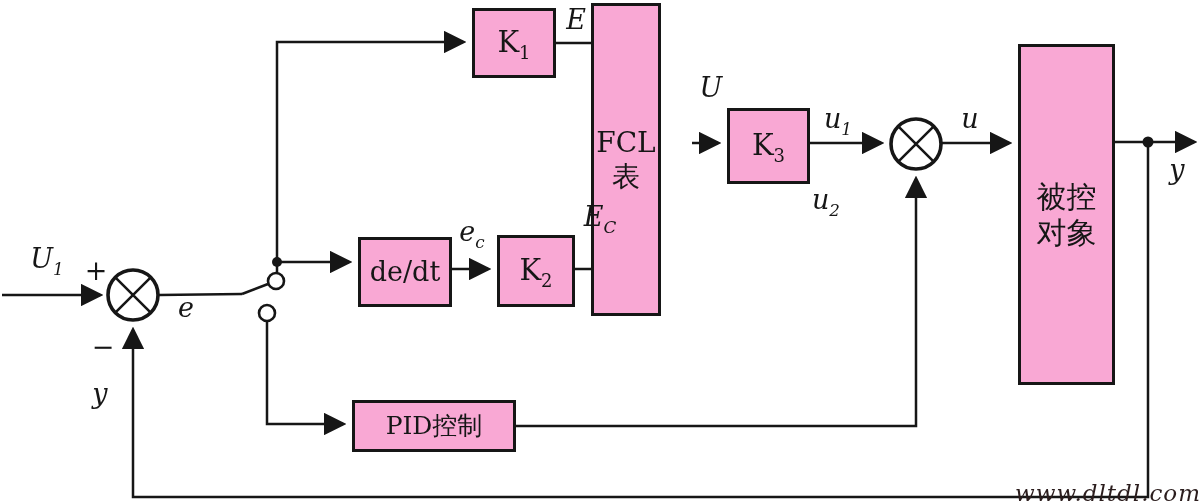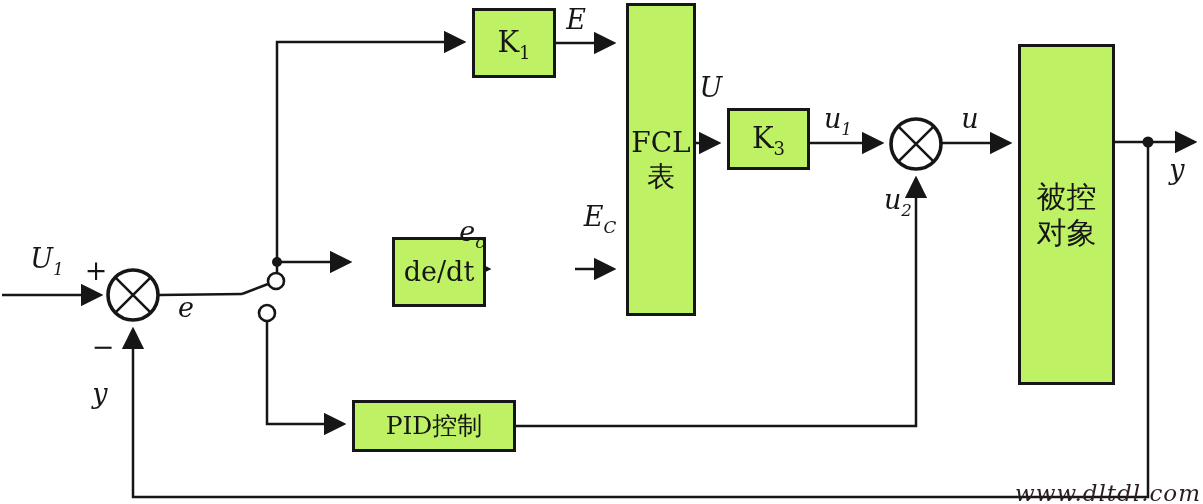--- a/index.html
+++ b/index.html
@@ -14,21 +14,21 @@
     overflow: hidden;
   }
   svg.wires {
     position: absolute;
     left: 0; top: 0;
     width: 1203px; height: 504px;
   }
   .block {
     position: absolute;
     border: 3px solid #161616;
-    background: #bef264;
+    background: #f9a8d4;
     display: flex;
     align-items: center;
     justify-content: center;
     text-align: center;
     font-size: 29px;
     line-height: 1.2;
   }
   .block sub { font-size: 0.62em; line-height: 1; }
   .lbl {
     position: absolute;
@@ -114,31 +114,34 @@
     <circle cx="267" cy="313" r="8" fill="#ffffff" stroke="#161616" stroke-width="2.6"></circle>
 
     <circle cx="277" cy="262" r="5" fill="#161616"></circle>
     <circle cx="1148" cy="142" r="5.5" fill="#161616"></circle>
   </svg>
 
   <div class="block" style="left:472px; top:8px; width:84px; height:70px;">
     <span><span>K</span><sub>1</sub></span>
   </div>
 
-  <div class="block two-line" style="left:626px; top:3px; width:70px; height:313px; font-size:28px;">
+  <div class="block two-line" style="left:591px; top:3px; width:70px; height:313px; font-size:28px;">
     <span>FCL</span>
     <span>表</span>
   </div>
 
-  <div class="block" style="left:358px; top:237px; width:94px; height:70px; font-size:27px;margin-left:34px;">
+  <div class="block" style="left:358px; top:237px; width:94px; height:70px; font-size:27px;">
     <span>de/dt</span>
   </div>
 
+  <div class="block" style="left:497px; top:235px; width:78px; height:72px;">
+    <span><span>K</span><sub>2</sub></span>
+  </div>
 
-  <div class="block" style="left:727px; top:108px; width:83px; height:62px;text-align:center;">
+  <div class="block" style="left:727px; top:108px; width:83px; height:76px;text-align:center;">
     <span><span>K</span><sub>3</sub></span>
   </div>
 
   <div class="block two-line" style="left:1018px; top:44px; width:97px; height:341px; font-size:30px;">
     <span>被控</span>
     <span>对象</span>
   </div>
 
   <div class="block" style="left:352px; top:400px; width:164px; height:52px; font-size:25px;">
     <span>PID控制</span>
@@ -155,21 +158,21 @@
   <div class="lbl" style="left:472px; top:234px;">
     <span>e</span><sub>c</sub>
   </div>
   <div class="lbl" style="left:600px; top:219px;">
     <span>E</span><sub>C</sub>
   </div>
   <div class="lbl" style="left:711px; top:87px;">U</div>
   <div class="lbl" style="left:838px; top:121px;">
     <span>u</span><sub>1</sub>
   </div>
-  <div class="lbl" style="left:898px; top:202px;text-align:right;">
+  <div class="lbl" style="left:826px; top:202px;text-align:right;">
     <span>u</span><sub>2</sub>
   </div>
   <div class="lbl" style="left:970px; top:118px;">u</div>
   <div class="lbl" style="left:1177px; top:169px;">y</div>
 
   <div class="watermark">www.dltdl.com</div>
 
 </div>
 
 </body></html>

